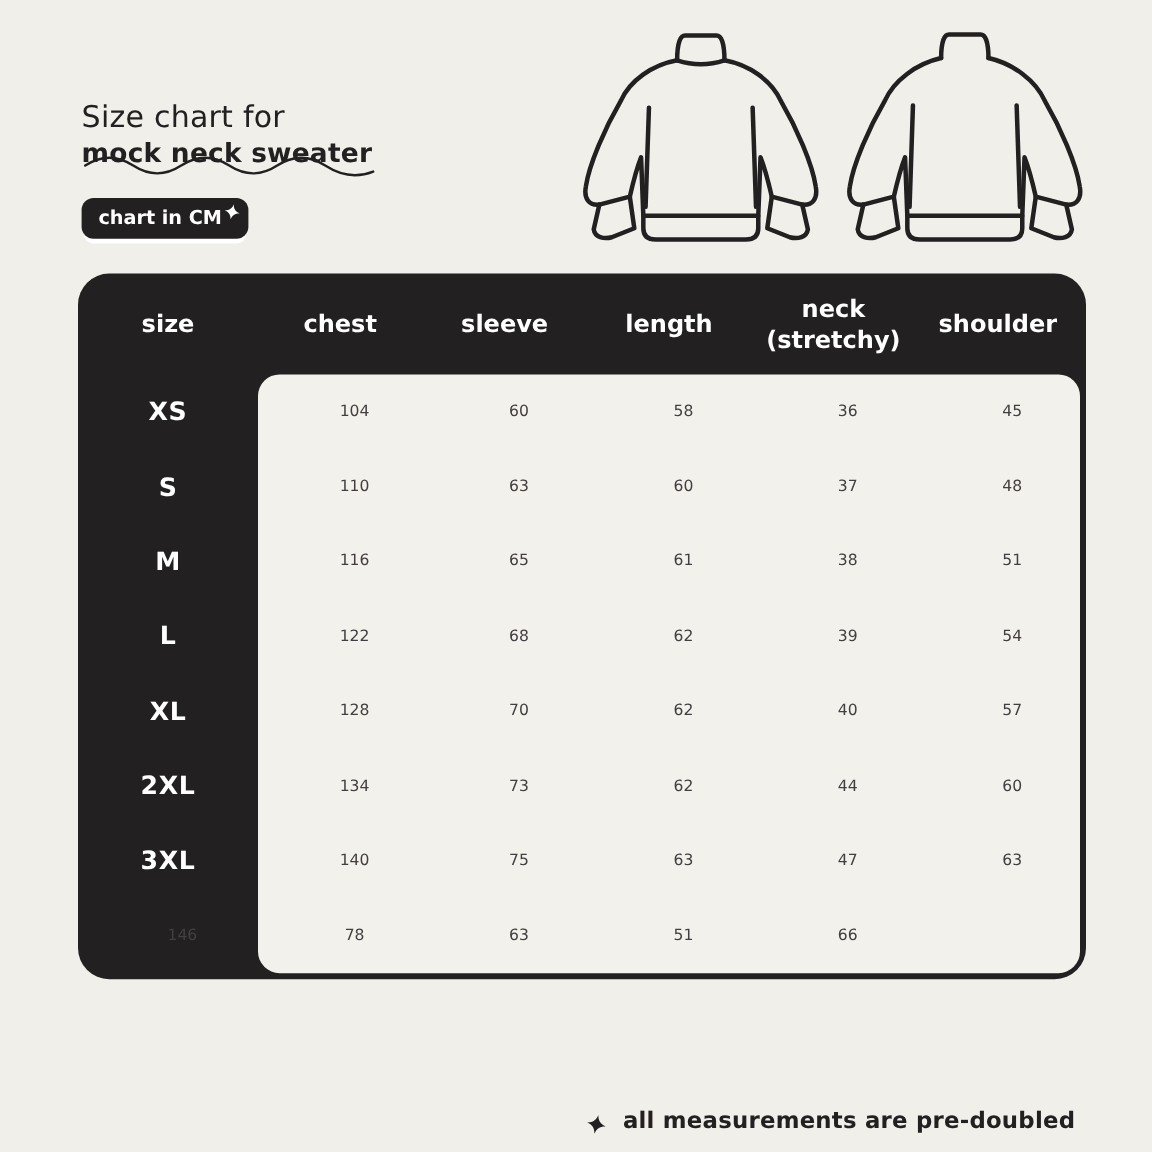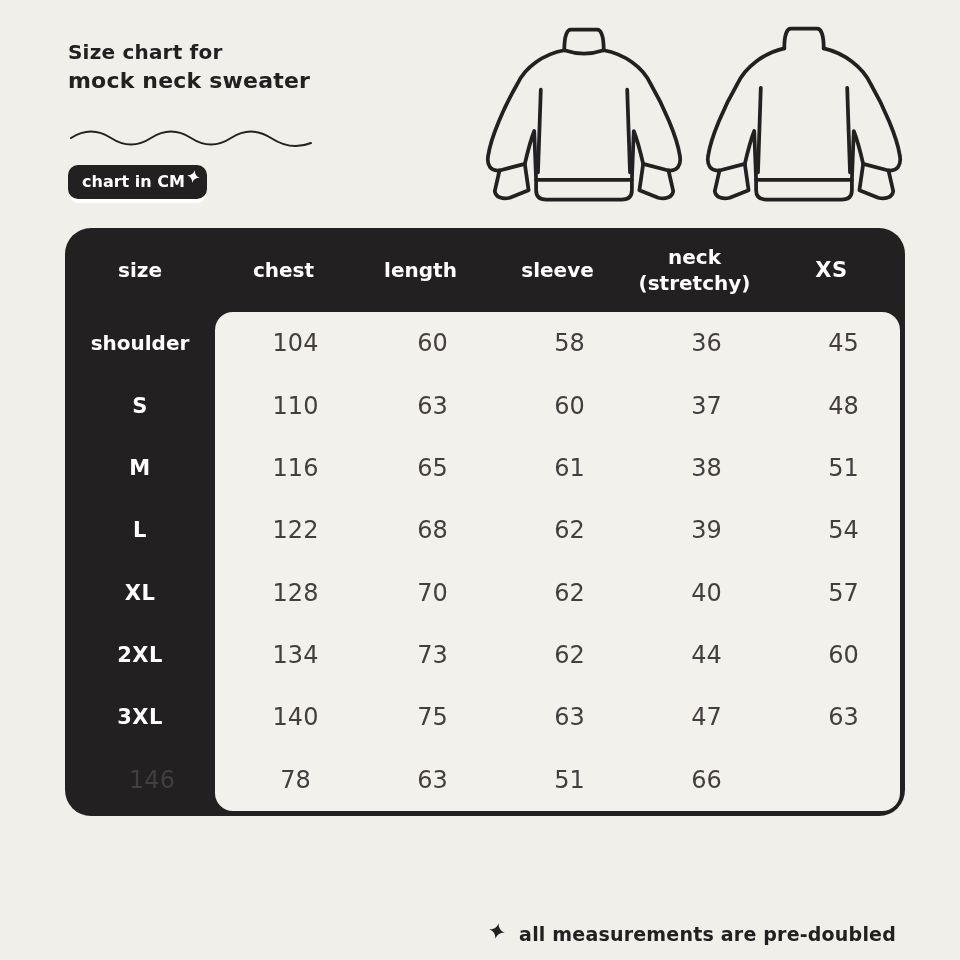--- a/index.html
+++ b/index.html
@@ -8,21 +8,21 @@
     font-family:"DejaVu Sans","Liberation Sans",sans-serif;
     background:#f1efe9;
     position:relative;
     overflow:hidden;
     color:#232021;
   }
   .canvas { position:absolute; inset:0; }
 
   
   .title-block { position:absolute; left:68px; top:40px; }
-  .title-line1 { font-size:20px; font-weight:700; letter-spacing:.2px; }
+  .title-line1 { font-size:25px; font-weight:400; letter-spacing:.2px;margin-top:43px; }
   .title-line2 { font-size:22px; font-weight:800; letter-spacing:.2px; margin-top:4px; }
   .squiggle { position:absolute; left:68px; top:122px; }
 
   
   .badge {
     position:absolute; left:68px; top:165px;
     background:#232021; color:#ffffff;
     border-radius:10px;
     padding:7px 22px 8px 14px;
     font-size:16px; font-weight:700;
@@ -48,26 +48,26 @@
   }
   .size-table .grid {
     position:absolute; left:0; top:0; right:5px; bottom:5px;
     display:grid;
     grid-template-columns:150px repeat(5,1fr);
     grid-template-rows:84px repeat(8,1fr);
   }
   .cell { display:flex; flex-direction:column; align-items:center; justify-content:center; }
   .th { color:#ffffff; font-size:20px; font-weight:700; line-height:1.3; text-align:center; }
   .size-label { color:#ffffff; font-size:21px; font-weight:700; letter-spacing:.5px; }
-  .val { color:#433f40; font-size:24px; font-weight:400;padding-left:24px; }
+  .val { color:#433f40; font-size:13px; font-weight:400;padding-left:24px; }
 
   
   .footnote {
     position:absolute; right:64px; top:923px;
-    display:flex; align-items:flex-start; gap:14px;
+    display:flex; align-items:flex-end; gap:14px;
     font-size:19px; font-weight:700; letter-spacing:.2px;
   }
 
   svg.line-art { display:block; }
 </style>
 </head>
 <body>
 
 <div class="canvas">
 
@@ -117,34 +117,34 @@
     <div class="panel"></div>
     <div class="grid">
 
       <div class="cell th">
         <span>size</span>
       </div>
       <div class="cell th">
         <span>chest</span>
       </div>
       <div class="cell th">
+        <span>sleeve</span>
+      </div>
+      <div class="cell th">
         <span>length</span>
-      </div>
-      <div class="cell th">
-        <span>sleeve</span>
       </div>
       <div class="cell th">
         <span>neck</span>
         <span>(stretchy)</span>
       </div>
+      <div class="cell th">
+        <span>shoulder</span>
+      </div>
+
       <div class="cell size-label">XS</div>
-
-      <div class="cell th">
-        <span>shoulder</span>
-      </div>
       <div class="cell val">104</div>
       <div class="cell val">60</div>
       <div class="cell val">58</div>
       <div class="cell val">36</div>
       <div class="cell val">45</div>
 
       <div class="cell size-label">S</div>
       <div class="cell val">110</div>
       <div class="cell val">63</div>
       <div class="cell val">60</div>

